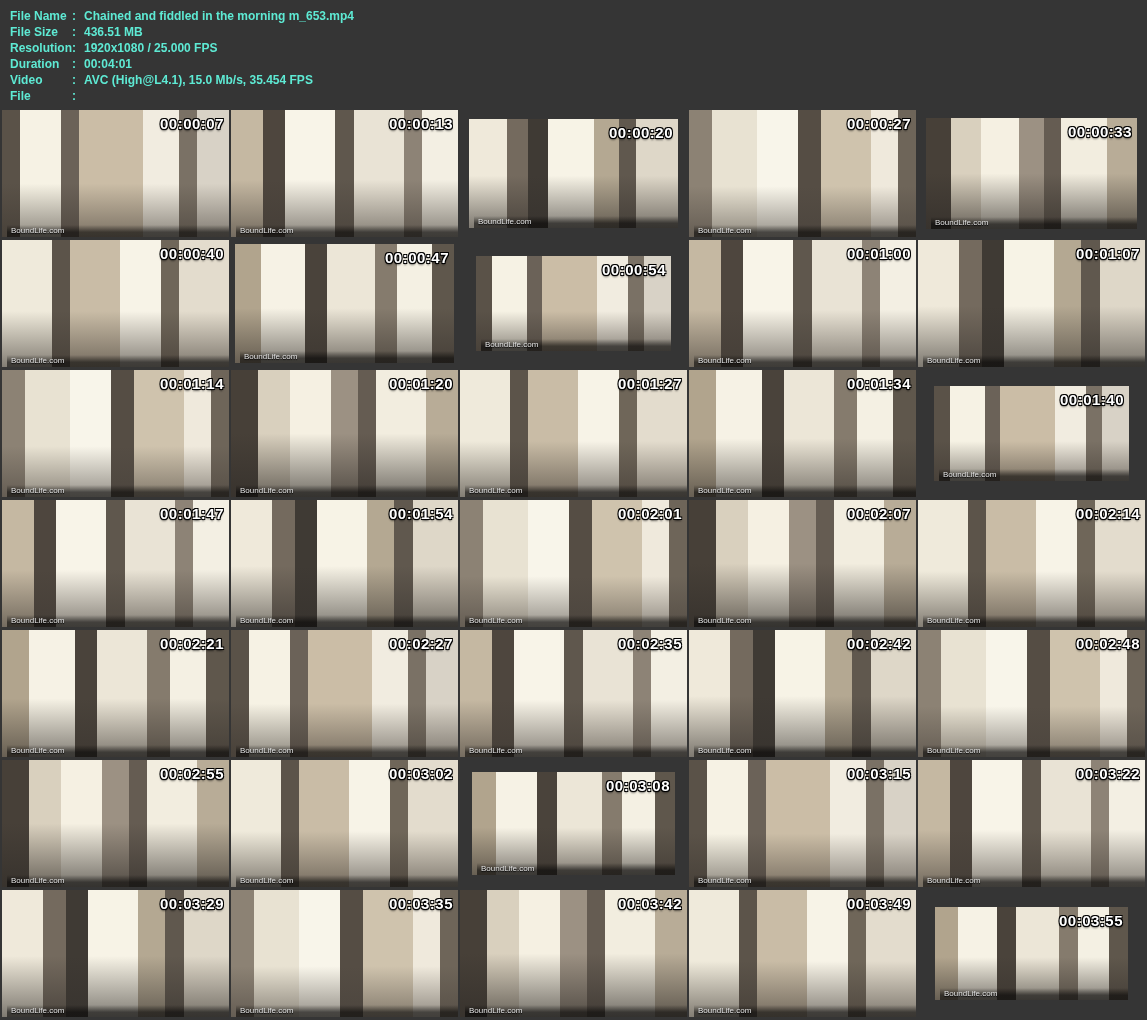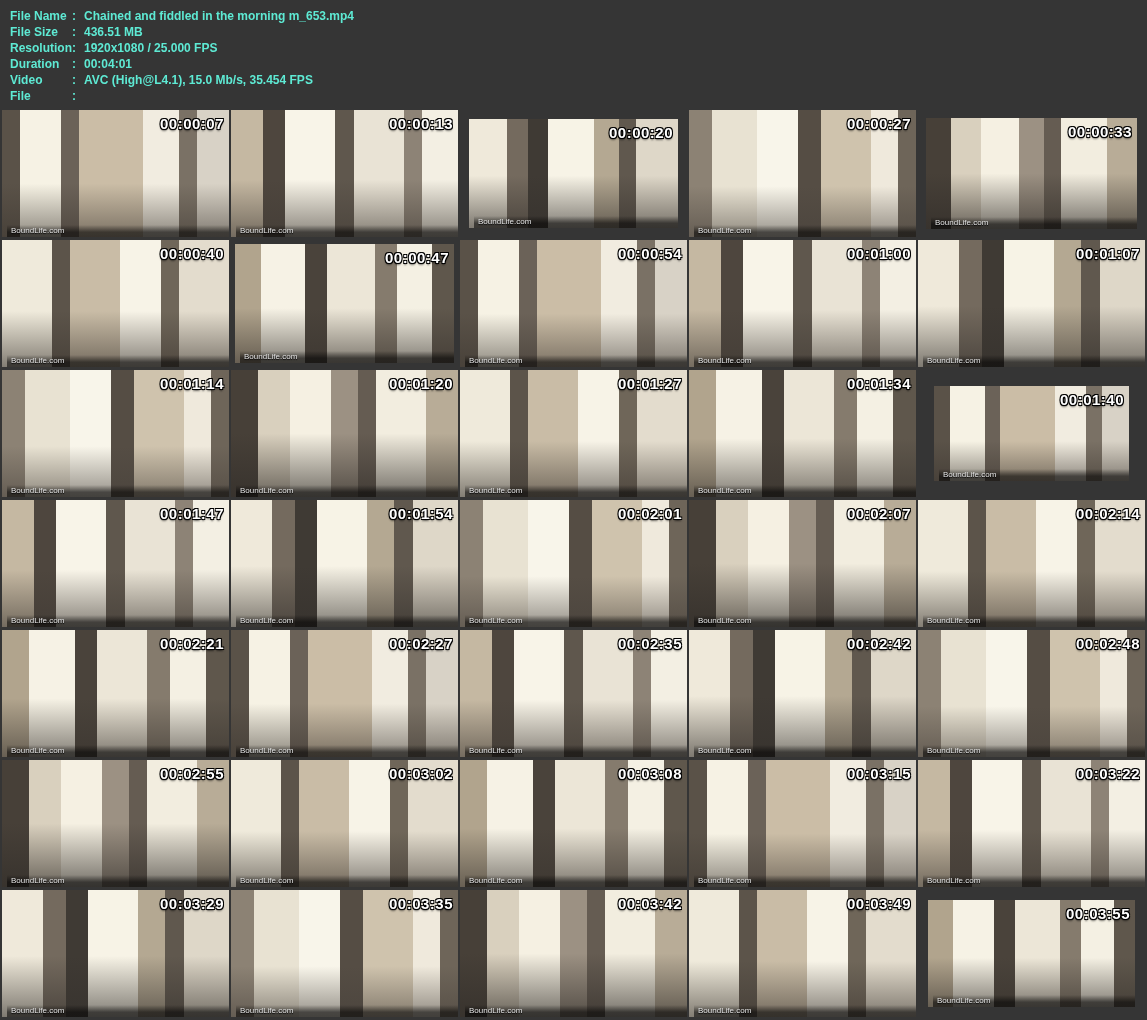--- a/index.html
+++ b/index.html
@@ -131,180 +131,180 @@
     <span class="timestamp">00:00:40</span>
     <span class="watermark">BoundLife.com</span>
   </figure>
 
   <figure class="thumb v6" style="margin:4px">
     <div class="scene"></div>
     <span class="timestamp">00:00:47</span>
     <span class="watermark">BoundLife.com</span>
   </figure>
 
+  <figure class="thumb v0" style="margin:16px">
+    <div class="scene"></div>
+    <span class="timestamp">00:00:54</span>
+    <span class="watermark">BoundLife.com</span>
+  </figure>
+
+  <figure class="thumb v1" style="margin:0">
+    <div class="scene"></div>
+    <span class="timestamp">00:01:00</span>
+    <span class="watermark">BoundLife.com</span>
+  </figure>
+
+  <figure class="thumb v2" style="margin:0">
+    <div class="scene"></div>
+    <span class="timestamp">00:01:07</span>
+    <span class="watermark">BoundLife.com</span>
+  </figure>
+
+  <figure class="thumb v3" style="margin:0">
+    <div class="scene"></div>
+    <span class="timestamp">00:01:14</span>
+    <span class="watermark">BoundLife.com</span>
+  </figure>
+
+  <figure class="thumb v4" style="margin:0">
+    <div class="scene"></div>
+    <span class="timestamp">00:01:20</span>
+    <span class="watermark">BoundLife.com</span>
+  </figure>
+
+  <figure class="thumb v5" style="margin:0">
+    <div class="scene"></div>
+    <span class="timestamp">00:01:27</span>
+    <span class="watermark">BoundLife.com</span>
+  </figure>
+
+  <figure class="thumb v6" style="margin:0">
+    <div class="scene"></div>
+    <span class="timestamp">00:01:34</span>
+    <span class="watermark">BoundLife.com</span>
+  </figure>
+
+  <figure class="thumb v0" style="margin:16px">
+    <div class="scene"></div>
+    <span class="timestamp">00:01:40</span>
+    <span class="watermark">BoundLife.com</span>
+  </figure>
+
+  <figure class="thumb v1" style="margin:0">
+    <div class="scene"></div>
+    <span class="timestamp">00:01:47</span>
+    <span class="watermark">BoundLife.com</span>
+  </figure>
+
+  <figure class="thumb v2" style="margin:0">
+    <div class="scene"></div>
+    <span class="timestamp">00:01:54</span>
+    <span class="watermark">BoundLife.com</span>
+  </figure>
+
+  <figure class="thumb v3" style="margin:0">
+    <div class="scene"></div>
+    <span class="timestamp">00:02:01</span>
+    <span class="watermark">BoundLife.com</span>
+  </figure>
+
+  <figure class="thumb v4" style="margin:0">
+    <div class="scene"></div>
+    <span class="timestamp">00:02:07</span>
+    <span class="watermark">BoundLife.com</span>
+  </figure>
+
+  <figure class="thumb v5" style="margin:0">
+    <div class="scene"></div>
+    <span class="timestamp">00:02:14</span>
+    <span class="watermark">BoundLife.com</span>
+  </figure>
+
+  <figure class="thumb v6" style="margin:0">
+    <div class="scene"></div>
+    <span class="timestamp">00:02:21</span>
+    <span class="watermark">BoundLife.com</span>
+  </figure>
+
   <figure class="thumb v0" style="margin:0">
     <div class="scene"></div>
-    <span class="timestamp">00:00:54</span>
-    <span class="watermark">BoundLife.com</span>
-  </figure>
-
-  <figure class="thumb v1" style="margin:0">
-    <div class="scene"></div>
-    <span class="timestamp">00:01:00</span>
+    <span class="timestamp">00:02:27</span>
+    <span class="watermark">BoundLife.com</span>
+  </figure>
+
+  <figure class="thumb v1" style="margin:0">
+    <div class="scene"></div>
+    <span class="timestamp">00:02:35</span>
     <span class="watermark">BoundLife.com</span>
   </figure>
 
   <figure class="thumb v2" style="margin:0">
     <div class="scene"></div>
-    <span class="timestamp">00:01:07</span>
-    <span class="watermark">BoundLife.com</span>
-  </figure>
-
-  <figure class="thumb v3" style="margin:0">
-    <div class="scene"></div>
-    <span class="timestamp">00:01:14</span>
+    <span class="timestamp">00:02:42</span>
+    <span class="watermark">BoundLife.com</span>
+  </figure>
+
+  <figure class="thumb v3" style="margin:0">
+    <div class="scene"></div>
+    <span class="timestamp">00:02:48</span>
     <span class="watermark">BoundLife.com</span>
   </figure>
 
   <figure class="thumb v4" style="margin:0">
     <div class="scene"></div>
-    <span class="timestamp">00:01:20</span>
-    <span class="watermark">BoundLife.com</span>
-  </figure>
-
-  <figure class="thumb v5" style="margin:0">
-    <div class="scene"></div>
-    <span class="timestamp">00:01:27</span>
-    <span class="watermark">BoundLife.com</span>
-  </figure>
-
-  <figure class="thumb v6" style="margin:0">
-    <div class="scene"></div>
-    <span class="timestamp">00:01:34</span>
-    <span class="watermark">BoundLife.com</span>
-  </figure>
-
-  <figure class="thumb v0" style="margin:16px">
-    <div class="scene"></div>
-    <span class="timestamp">00:01:40</span>
-    <span class="watermark">BoundLife.com</span>
-  </figure>
-
-  <figure class="thumb v1" style="margin:0">
-    <div class="scene"></div>
-    <span class="timestamp">00:01:47</span>
+    <span class="timestamp">00:02:55</span>
+    <span class="watermark">BoundLife.com</span>
+  </figure>
+
+  <figure class="thumb v5" style="margin:0">
+    <div class="scene"></div>
+    <span class="timestamp">00:03:02</span>
+    <span class="watermark">BoundLife.com</span>
+  </figure>
+
+  <figure class="thumb v6" style="margin:12px">
+    <div class="scene"></div>
+    <span class="timestamp">00:03:08</span>
+    <span class="watermark">BoundLife.com</span>
+  </figure>
+
+  <figure class="thumb v0" style="margin:0">
+    <div class="scene"></div>
+    <span class="timestamp">00:03:15</span>
+    <span class="watermark">BoundLife.com</span>
+  </figure>
+
+  <figure class="thumb v1" style="margin:0">
+    <div class="scene"></div>
+    <span class="timestamp">00:03:22</span>
     <span class="watermark">BoundLife.com</span>
   </figure>
 
   <figure class="thumb v2" style="margin:0">
     <div class="scene"></div>
-    <span class="timestamp">00:01:54</span>
-    <span class="watermark">BoundLife.com</span>
-  </figure>
-
-  <figure class="thumb v3" style="margin:0">
-    <div class="scene"></div>
-    <span class="timestamp">00:02:01</span>
+    <span class="timestamp">00:03:29</span>
+    <span class="watermark">BoundLife.com</span>
+  </figure>
+
+  <figure class="thumb v3" style="margin:0">
+    <div class="scene"></div>
+    <span class="timestamp">00:03:35</span>
     <span class="watermark">BoundLife.com</span>
   </figure>
 
   <figure class="thumb v4" style="margin:0">
     <div class="scene"></div>
-    <span class="timestamp">00:02:07</span>
-    <span class="watermark">BoundLife.com</span>
-  </figure>
-
-  <figure class="thumb v5" style="margin:0">
-    <div class="scene"></div>
-    <span class="timestamp">00:02:14</span>
-    <span class="watermark">BoundLife.com</span>
-  </figure>
-
-  <figure class="thumb v6" style="margin:0">
-    <div class="scene"></div>
-    <span class="timestamp">00:02:21</span>
-    <span class="watermark">BoundLife.com</span>
-  </figure>
-
-  <figure class="thumb v0" style="margin:0">
-    <div class="scene"></div>
-    <span class="timestamp">00:02:27</span>
-    <span class="watermark">BoundLife.com</span>
-  </figure>
-
-  <figure class="thumb v1" style="margin:0">
-    <div class="scene"></div>
-    <span class="timestamp">00:02:35</span>
-    <span class="watermark">BoundLife.com</span>
-  </figure>
-
-  <figure class="thumb v2" style="margin:0">
-    <div class="scene"></div>
-    <span class="timestamp">00:02:42</span>
-    <span class="watermark">BoundLife.com</span>
-  </figure>
-
-  <figure class="thumb v3" style="margin:0">
-    <div class="scene"></div>
-    <span class="timestamp">00:02:48</span>
-    <span class="watermark">BoundLife.com</span>
-  </figure>
-
-  <figure class="thumb v4" style="margin:0">
-    <div class="scene"></div>
-    <span class="timestamp">00:02:55</span>
-    <span class="watermark">BoundLife.com</span>
-  </figure>
-
-  <figure class="thumb v5" style="margin:0">
-    <div class="scene"></div>
-    <span class="timestamp">00:03:02</span>
-    <span class="watermark">BoundLife.com</span>
-  </figure>
-
-  <figure class="thumb v6" style="margin:0">
-    <div class="scene"></div>
-    <span class="timestamp">00:03:08</span>
-    <span class="watermark">BoundLife.com</span>
-  </figure>
-
-  <figure class="thumb v0" style="margin:0">
-    <div class="scene"></div>
-    <span class="timestamp">00:03:15</span>
-    <span class="watermark">BoundLife.com</span>
-  </figure>
-
-  <figure class="thumb v1" style="margin:0">
-    <div class="scene"></div>
-    <span class="timestamp">00:03:22</span>
-    <span class="watermark">BoundLife.com</span>
-  </figure>
-
-  <figure class="thumb v2" style="margin:0">
-    <div class="scene"></div>
-    <span class="timestamp">00:03:29</span>
-    <span class="watermark">BoundLife.com</span>
-  </figure>
-
-  <figure class="thumb v3" style="margin:0">
-    <div class="scene"></div>
-    <span class="timestamp">00:03:35</span>
-    <span class="watermark">BoundLife.com</span>
-  </figure>
-
-  <figure class="thumb v4" style="margin:0">
-    <div class="scene"></div>
     <span class="timestamp">00:03:42</span>
     <span class="watermark">BoundLife.com</span>
   </figure>
 
   <figure class="thumb v5" style="margin:0">
     <div class="scene"></div>
     <span class="timestamp">00:03:49</span>
     <span class="watermark">BoundLife.com</span>
   </figure>
 
-  <figure class="thumb v6" style="margin:10px">
+  <figure class="thumb v6" style="margin:17px">
     <div class="scene"></div>
     <span class="timestamp">00:03:55</span>
     <span class="watermark">BoundLife.com</span>
   </figure>
 </div>
 
 </body></html>

